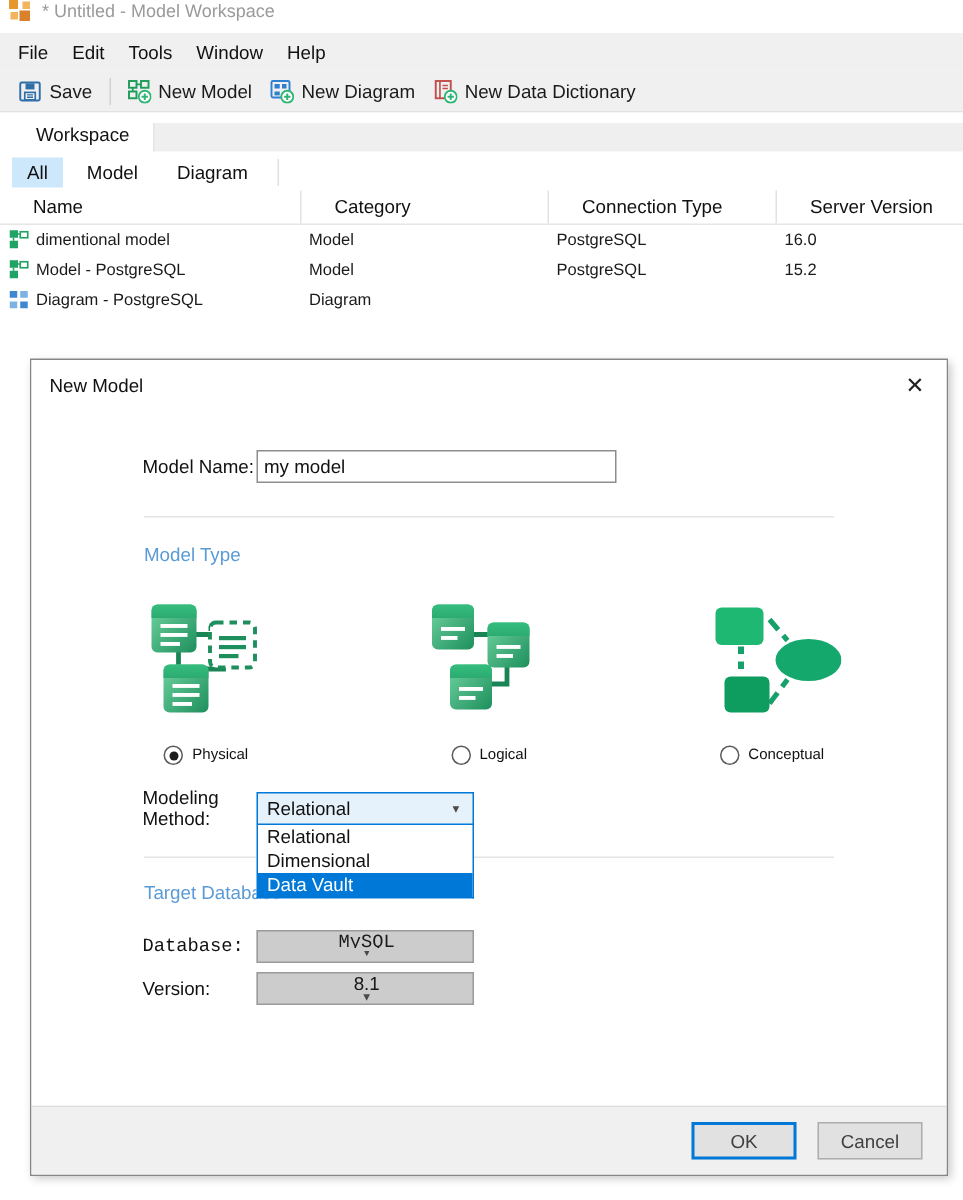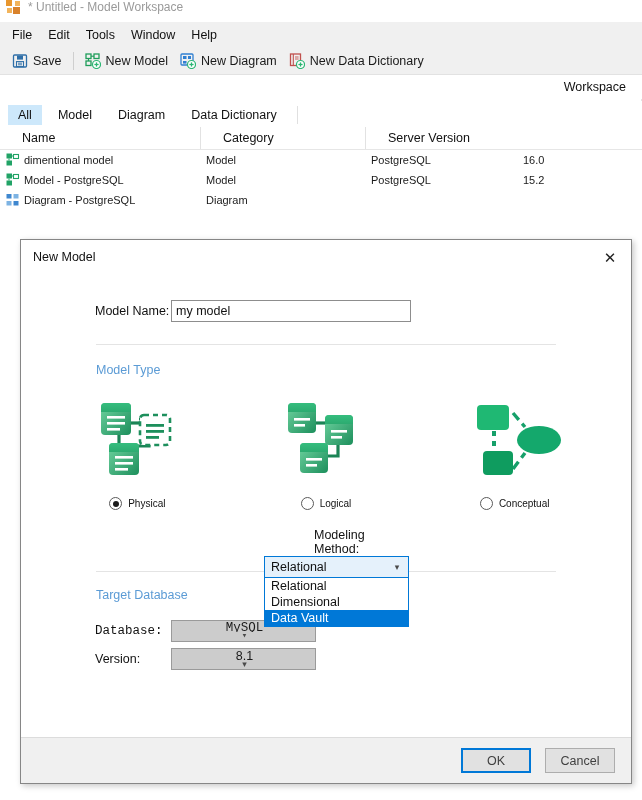--- a/index.html
+++ b/index.html
@@ -89,21 +89,20 @@
   .ico { width: 16px; height: 16px; flex: none; display:block; }
 
   
   .tabstrip {
     height: 27px;
     background: #ffffff;
     display: flex;
     align-items: flex-end;
     box-sizing: border-box;
     position: relative;
-    flex-direction: column;
   }
   .tabstrip:after {
     content: "";
     position: absolute;
     left: 0; right: 0; bottom: 0;
     height: 1px;
     background: #ffffff;
   }
   .wtab {
     height: 24px;
@@ -458,28 +457,28 @@
 
 <div class="tabstrip">
   <div class="wtab">Workspace</div>
   <div class="tabfill"></div>
 </div>
 
 <div class="filtertabs">
   <div class="ftab sel">All</div>
   <div class="ftab">Model</div>
   <div class="ftab">Diagram</div>
-  <div class="ftab">Data Dictionary</div>
   <div class="ftab-sep"></div>
 </div>
 
 <div class="tablewrap">
   <div class="thead">
     <div class="th col-name">Name</div>
     <div class="th col-cat">Category</div>
+    <div class="th col-conn">Connection Type</div>
     <div class="th col-ver">Server Version</div>
   </div>
 
   <div class="trow">
     <div class="td col-name">
       <svg class="nodeico" viewBox="0 0 14 14">
         <rect x="0.5" y="0.5" width="5.5" height="5" fill="#21a366"></rect>
         <rect x="7.5" y="1.5" width="5" height="4" fill="none" stroke="#21a366" stroke-width="1.1"></rect>
         <rect x="0.5" y="7.5" width="5.5" height="5" fill="#21a366"></rect>
         <line x1="6" y1="3" x2="7.5" y2="3" stroke="#21a366" stroke-width="1"></line>
@@ -623,21 +622,21 @@
           <rect x="14" y="60" width="30" height="24" rx="4" fill="#0f9c5f"></rect>
           <ellipse cx="70" cy="49" rx="22" ry="14" fill="#14a86c"></ellipse>
         </svg>
         <div class="radio-row" style="margin-top:14px;">
           <div class="radio"></div>
           <span>Conceptual</span>
         </div>
       </div>
     </div>
 
-    <div class="frow" style="margin-top:18px;flex-direction:column;">
+    <div class="frow" style="margin-top:18px;">
       <div class="flabel" style="padding-left:52px;box-sizing:border-box;">Modeling Method:</div>
       <div class="combo-wrap">
         <div class="combo openbox">
           <span class="cval">Relational</span>
           <span class="carrow">▾</span>
         </div>
         <div class="dropdown">
           <div class="dditem">Relational</div>
           <div class="dditem">Dimensional</div>
           <div class="dditem sel">Data Vault</div>

